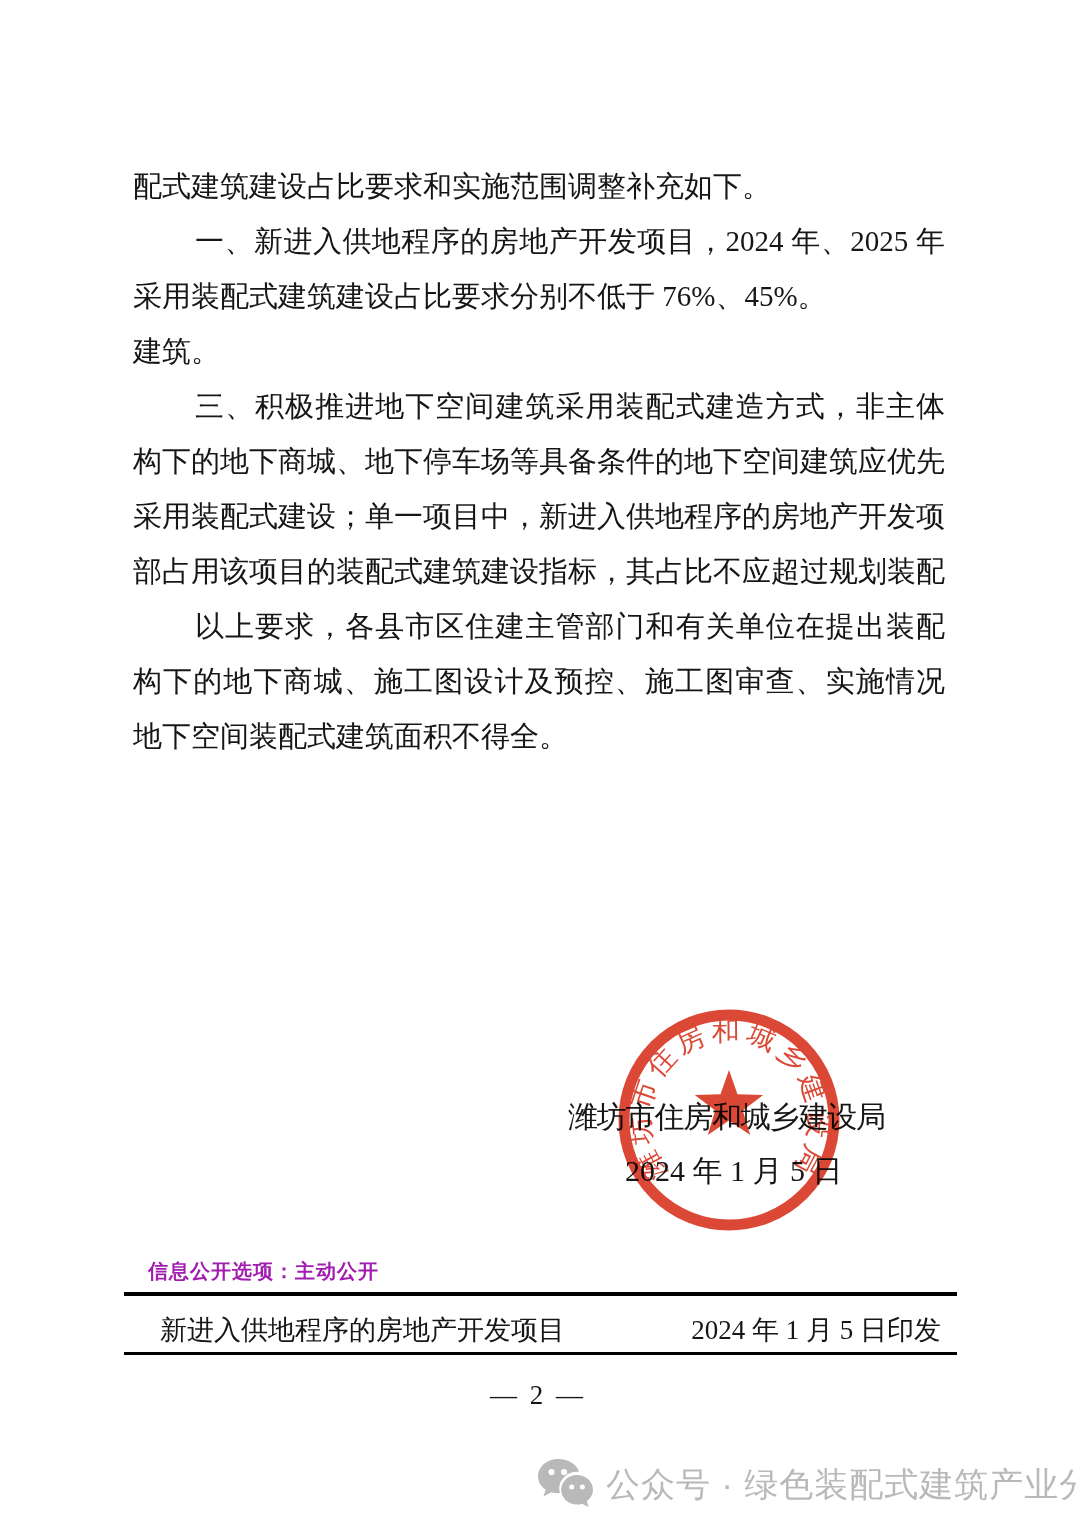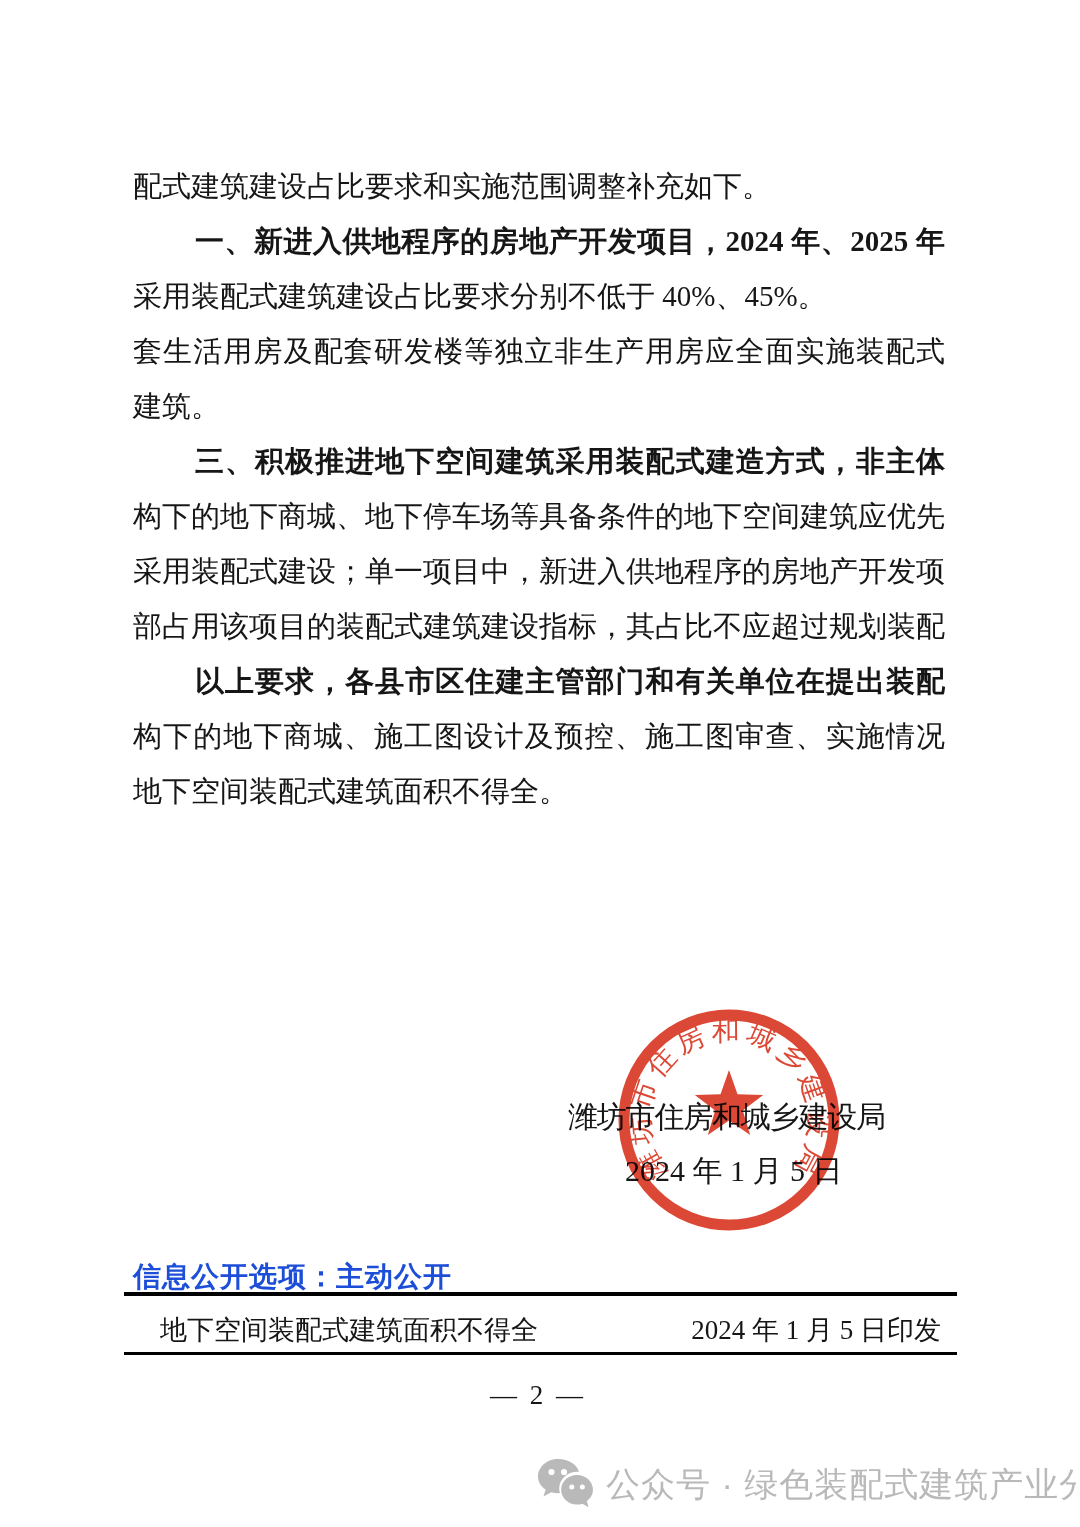--- a/index.html
+++ b/index.html
@@ -20,21 +20,21 @@
     letter-spacing:0px;
     white-space:nowrap;
   }
   .bline.j {
     white-space:normal;
     text-align:justify;
     text-align-last:justify;
     text-justify:inter-character;
     overflow:hidden;
   }
-  .bline.ind { text-indent:62px;font-weight:bold; }
+  .bline.ind { text-indent:62px; }
 
   
   .sig-org {
     position:absolute; left:568px; top:1097px;
     font-size:30px; letter-spacing:-1.2px; white-space:nowrap; z-index:1;
   }
   .sig-date {
     position:absolute; left:625px; top:1151px;
     font-size:30px; white-space:nowrap; z-index:1;
   }
@@ -48,24 +48,24 @@
     z-index:2;
   }
   .seal .ringtext {
     font-family:"Liberation Serif","DejaVu Serif",serif;
     font-size:28px; letter-spacing:5px;
     fill:#d93a26;
   }
 
   
   .disclosure {
-    position:absolute; left:133px; top:1258px;
+    position:absolute; left:148px; top:1258px;
     font-family:"Liberation Sans","DejaVu Sans",sans-serif;
-    font-weight:700; font-size:28px; letter-spacing:1px;
-    color:#1d4ed8; white-space:nowrap;
+    font-weight:700; font-size:20px; letter-spacing:1px;
+    color:#a21caf; white-space:nowrap;
   }
   .rule { position:absolute; left:124px; width:833px; background:#000; }
   .rule1 { top:1292px; height:4px; }
   .rule2 { top:1352px; height:3px; }
   .issuer-row {
     position:absolute; left:160px; right:135px; top:1312px;
     display:flex; justify-content:space-between; align-items:baseline;
     font-size:27px; white-space:nowrap;
   }
   .page-num {
@@ -84,22 +84,21 @@
   .watermark svg { display:block; flex:0 0 auto; }
 </style>
 </head>
 <body>
 
 <div class="page">
 
   <div class="body-text">
     <div class="bline">配式建筑建设占比要求和实施范围调整补充如下。</div>
     <div class="bline j ind">一、新进入供地程序的房地产开发项目，2024 年、2025 年</div>
-    <div class="bline">采用装配式建筑建设占比要求分别不低于 40%、45%。</div>
-    <div class="bline j">套生活用房及配套研发楼等独立非生产用房应全面实施装配式</div>
+    <div class="bline">采用装配式建筑建设占比要求分别不低于 76%、45%。</div>
     <div class="bline">建筑。</div>
     <div class="bline j ind">三、积极推进地下空间建筑采用装配式建造方式，非主体结</div>
     <div class="bline j">构下的地下商城、地下停车场等具备条件的地下空间建筑应优先</div>
     <div class="bline j">采用装配式建设；单一项目中，新进入供地程序的房地产开发项目</div>
     <div class="bline j">部占用该项目的装配式建筑建设指标，其占比不应超过规划装配</div>
     <div class="bline j ind">以上要求，各县市区住建主管部门和有关单位在提出装配式</div>
     <div class="bline j">构下的地下商城、施工图设计及预控、施工图审查、实施情况</div>
     <div class="bline">地下空间装配式建筑面积不得全。</div>
   </div>
 
@@ -113,21 +112,21 @@
       <path id="sealArc" d="M 63.4 176.6 A 80 80 0 1 1 176.6 176.6" fill="none"></path>
     </defs>
     <text class="ringtext">
       <textPath href="#sealArc" startOffset="6">潍坊市住房和城乡建设局</textPath>
     </text>
   </svg>
 
   <div class="disclosure">信息公开选项：主动公开</div>
   <div class="rule rule1"></div>
   <div class="issuer-row">
-    <span>地下空间装配式建筑面积不得全</span>
+    <span>新进入供地程序的房地产开发项目</span>
     <span>2024 年 1 月 5 日印发</span>
   </div>
   <div class="rule rule2"></div>
   <div class="page-num">— 2 —</div>
 
   <div class="watermark">
     <svg width="58" height="54" viewBox="0 0 60 56" aria-hidden="true">
       <g fill="#b9b9b9">
         <path d="M23 1C11.4 1 2 9.1 2 19.1c0 5.7 3.1 10.4 8 13.6L7.6 40l8.2-4.5c2.3.6 4.7 1 7.2 1 .6 0 1.2 0 1.8-.1-.5-1.5-.8-3.1-.8-4.7 0-9.7 8.4-17.5 18.7-17.5.6 0 1.2 0 1.8.1C42.6 6.8 33.7 1 23 1z"></path>
         <path d="M42.5 17.5c-9.1 0-16.5 6.9-16.5 15.4 0 8.5 7.4 15.4 16.5 15.4 1.9 0 3.8-.3 5.5-.9l6.5 3.6-1.9-6.3c3.9-2.8 6.4-7 6.4-11.8 0-8.5-7.4-15.4-16.5-15.4z"></path>

